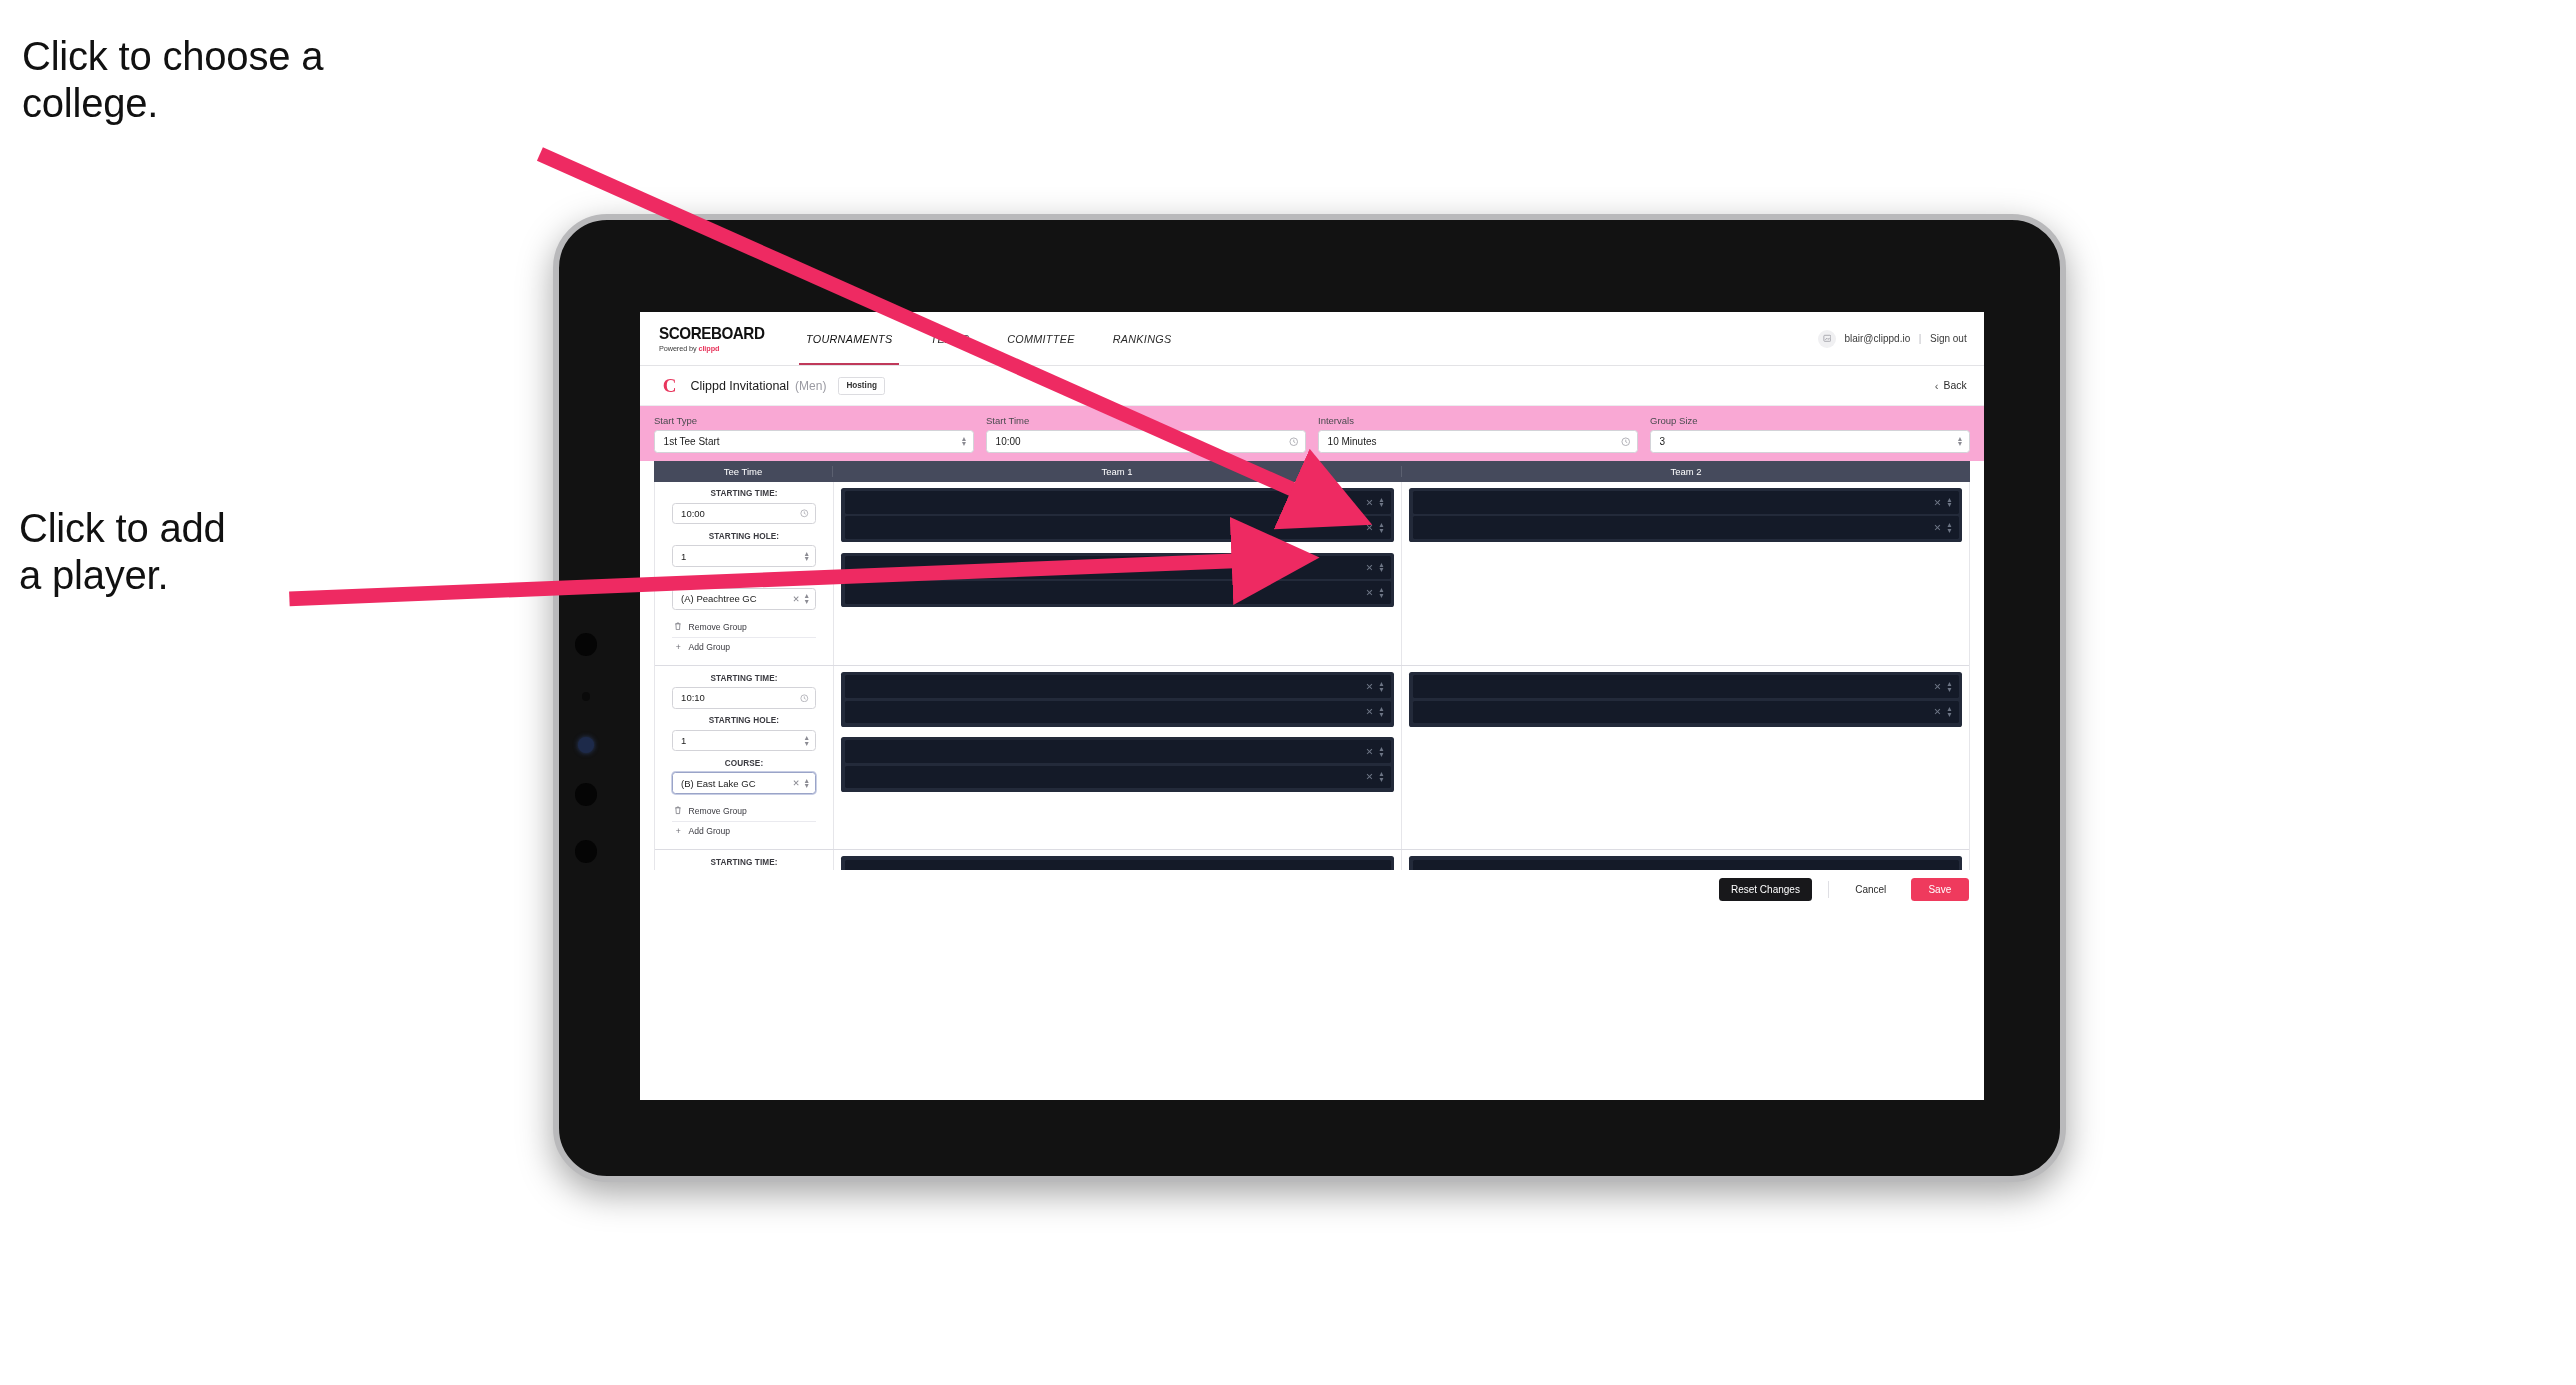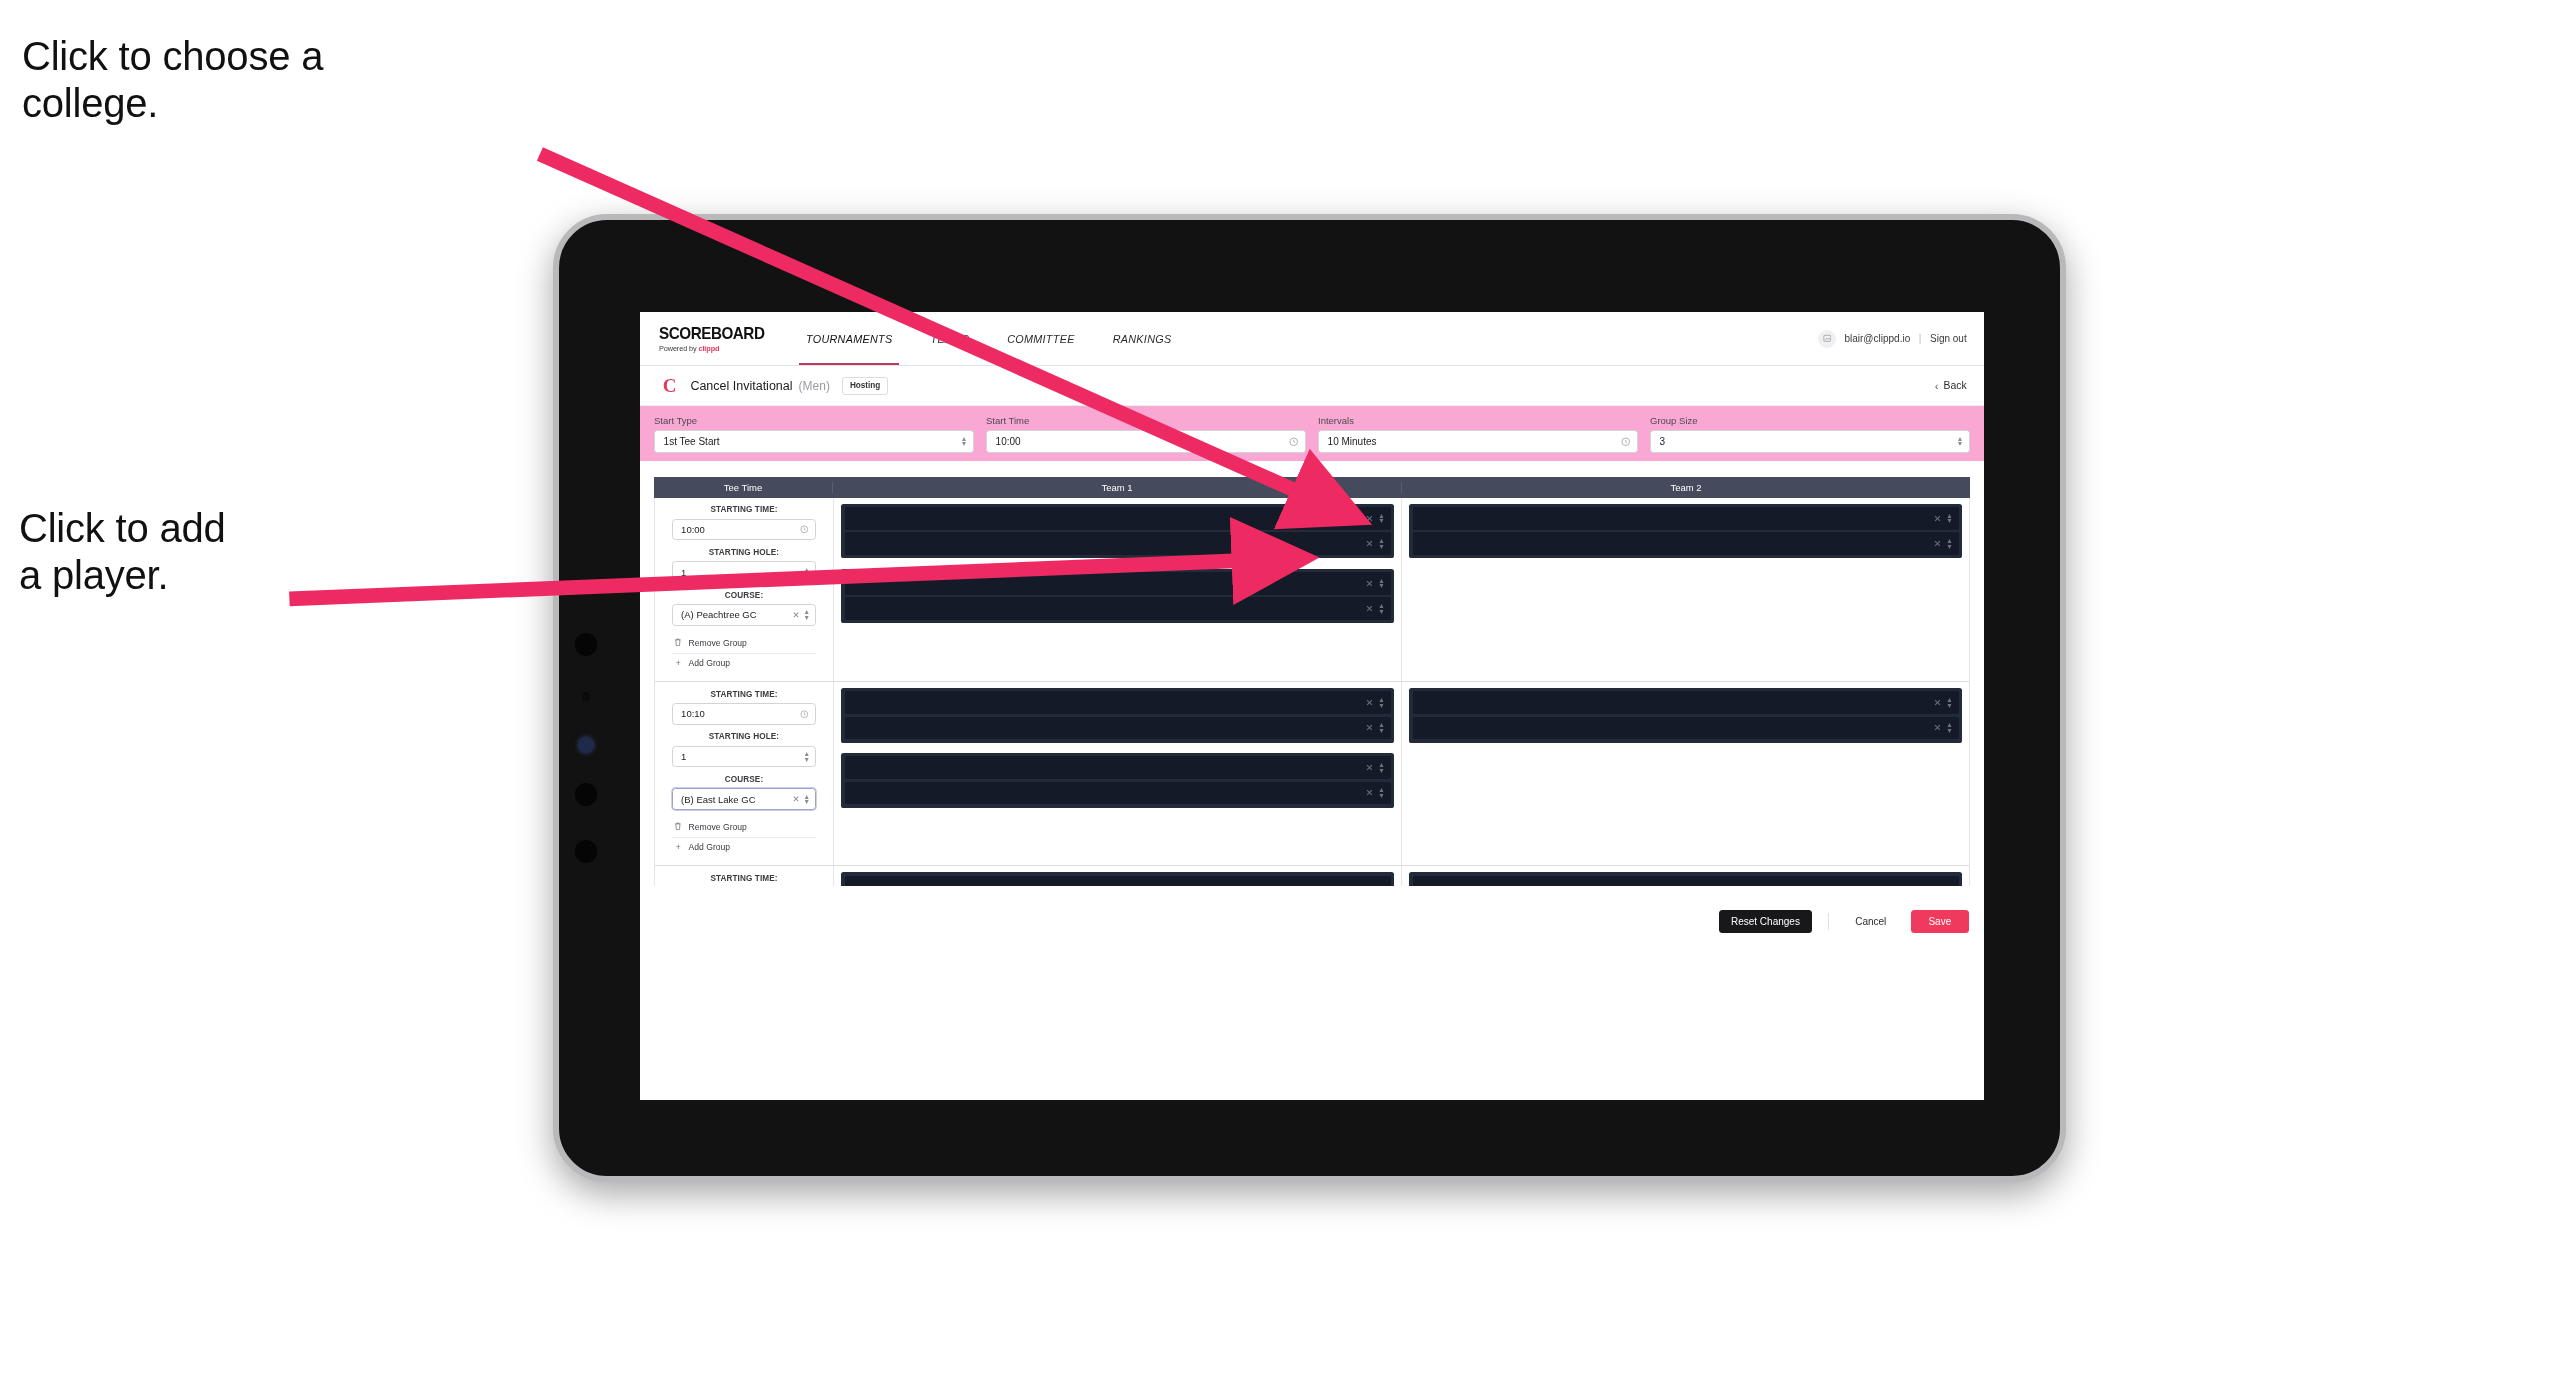--- a/index.html
+++ b/index.html
@@ -137,21 +137,21 @@
     padding: 0 7px 0 8.6px; font-size: 10px; color: #1b1b1b; gap: 40px;
   }
   .ctrl .val { flex: 1; white-space: nowrap; overflow: hidden; }
   .icon-muted { color: #9a9aa2; font-size: 9.5px; display: flex; align-items: center; }
   .stepper {
     display: flex; flex-direction: column; align-items: center;
     line-height: .72; color: #8b8b93; font-size: 7.8px;
   }
 
   
-  #tablewrap { padding: 16px 14px; background: #fff; }
+  #tablewrap { padding: 0 14px; background: #fff; }
   #thead {
     display: flex; background: #454a5c; color: #fff;
     height: 21px; align-items: center; font-size: 9.5px;
   }
   #thead .th-tee { width: 179px; text-align: center; border-right: 0.9px solid #5b6070; }
   #thead .th-team { flex: 1; text-align: center; border-right: 0.9px solid #5b6070; }
   #thead .th-team:last-child { border-right: none; }
 
   #tbody {
     height: 388px; overflow: hidden; position: relative;
@@ -275,21 +275,21 @@
           </svg>
         </div>
         <span>blair@clippd.io</span>
         <span class="nav-sep">|</span>
         <span class="signout">Sign out</span>
       </div>
     </div>
 
     <div id="pagehead">
       <div class="tmark">C</div>
-      <span class="t-title">Cancel Invitational</span>
+      <span class="t-title">Clippd Invitational</span>
       <span class="t-gender">(Men)</span>
       <span class="t-badge">Hosting</span>
       <div class="back-link">
         <span class="chev-left">‹</span>
         <span>Back</span>
       </div>
     </div>
 
     <div id="settings">
 

